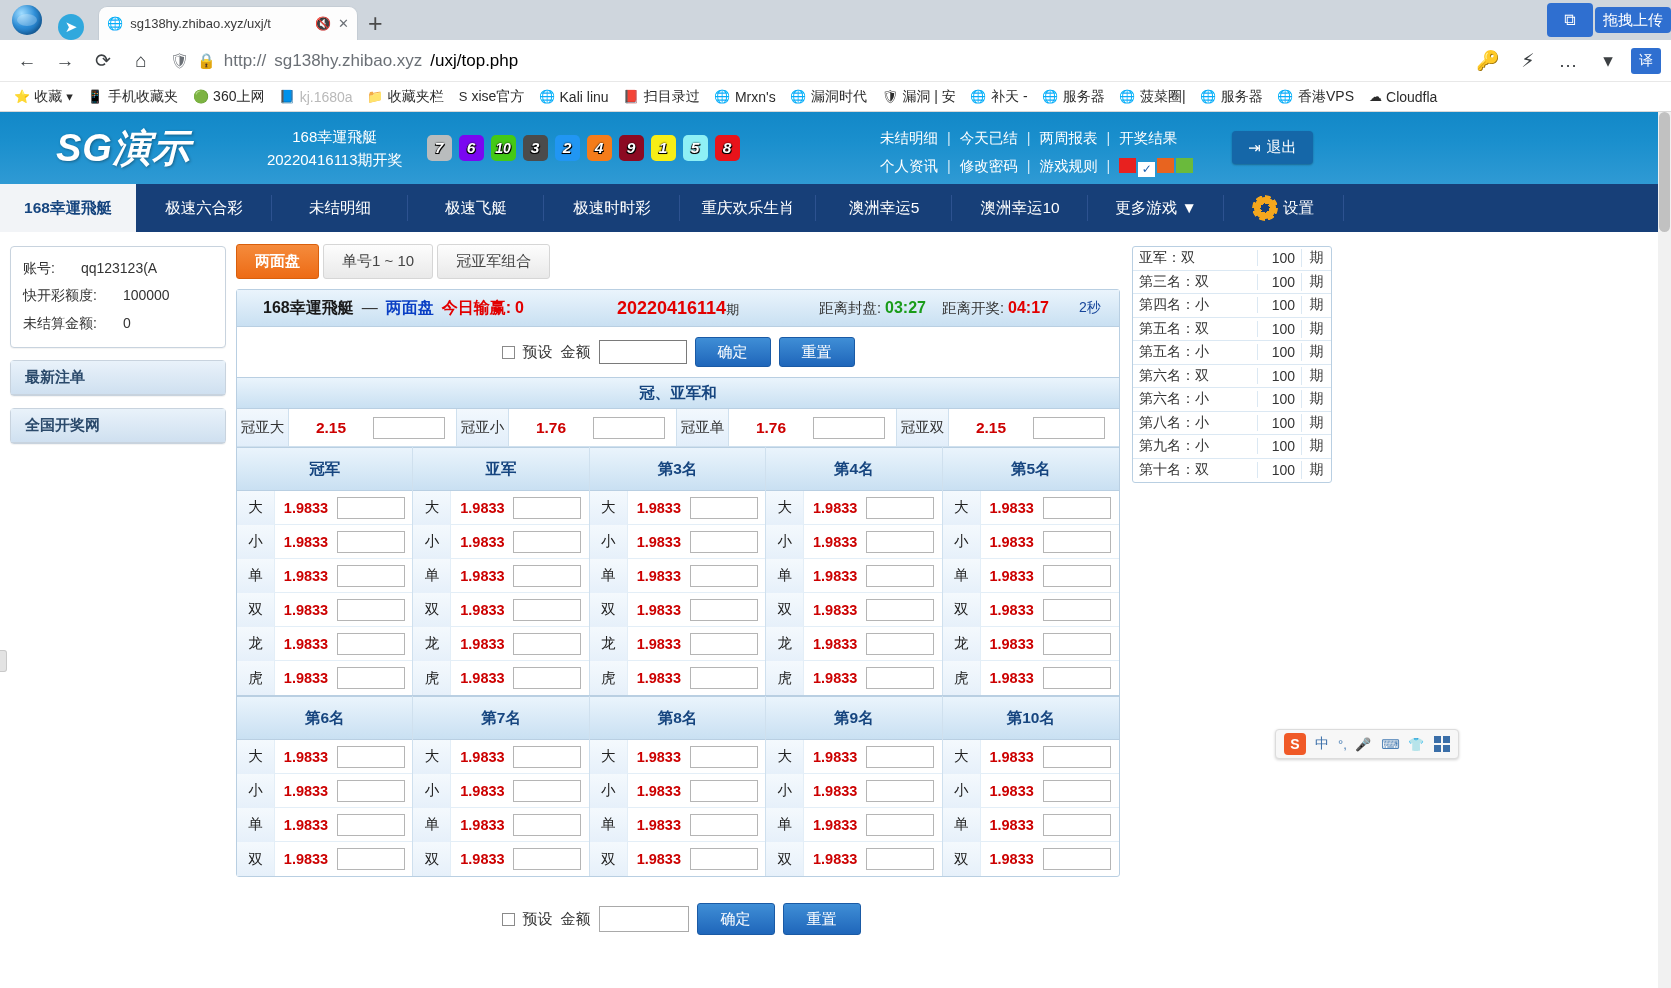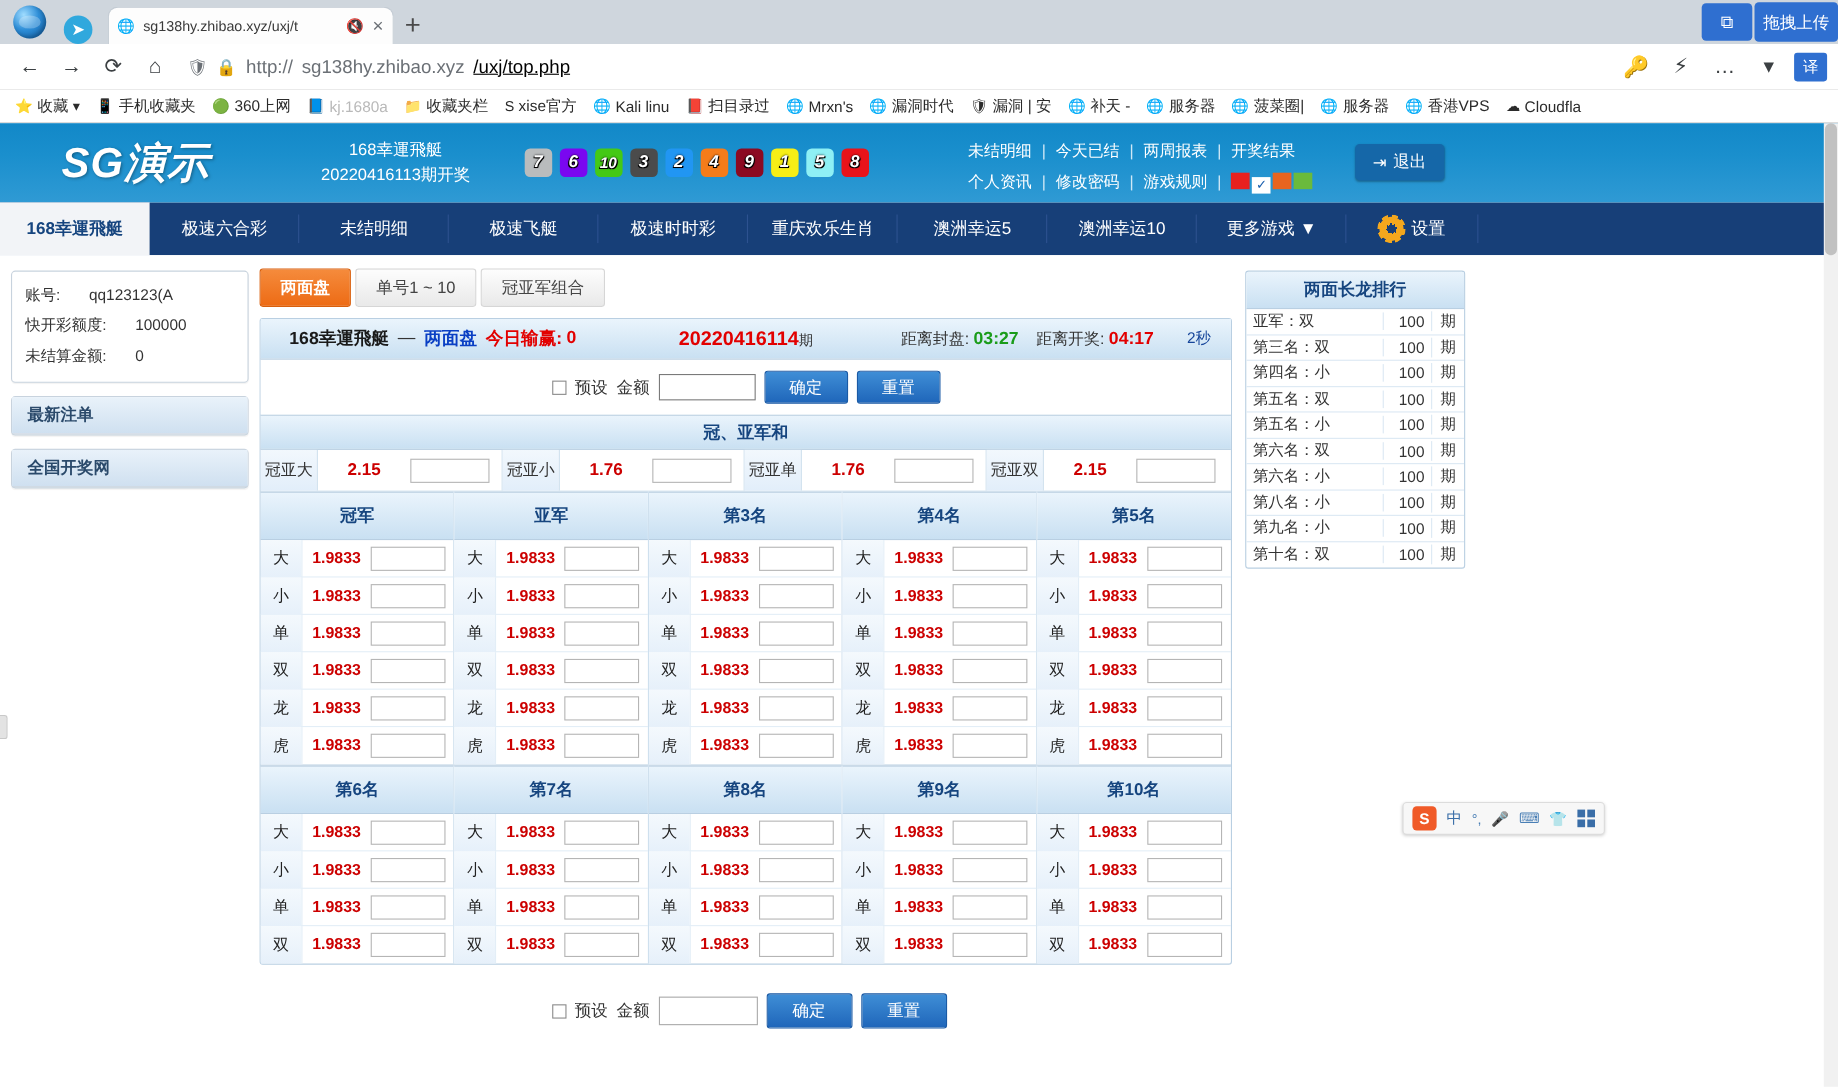--- a/index.html
+++ b/index.html
@@ -47,39 +47,39 @@
   .tab .t-ico { font-size:13px; color:#6b7076; }
   .newtab { margin-left:10px; font-size:25px; color:#4a4a4a; line-height:1; padding-bottom:4px; font-weight:300;}
   .tabstrip-right{
     position:absolute; right:0; top:0; height:40px; display:flex; align-items:center;
   }
   .blue-block{
     width:46px;height:34px;background:#2f6fd0;display:flex;align-items:center;justify-content:center;
     color:#fff;border-radius:4px;
   }
   .drag-pill{
-    height:36px;background:#2f6fd0;color:#fff;font-size:15px;
+    height:26px;background:#2f6fd0;color:#fff;font-size:15px;
     display:flex;align-items:center;padding:12px 8px;border-radius:4px;margin-left:2px;
   }
 
   .navbar {
     height:42px; background:#ffffff; display:flex; align-items:center;
     padding:0 10px; gap:4px; border-bottom:1px solid #e8e8e8;
   }
   .nav-btn {
     width:34px;height:34px;display:flex;align-items:center;justify-content:center;
     color:#3c4043; font-size:19px; border-radius:50%;
   }
   .urlbar {
     flex:1; height:30px; margin:0 8px; display:flex; align-items:center;
     gap:8px; font-size:17px; color:#202124;
   }
   .urlbar .u-ic{ font-size:15px; color:#6b7076; }
   .url-grey{ color:#6b7076; }
-  .url-black{ color:#000;text-decoration:underline; }
+  .url-black{ color:#000; }
   .nav-right { display:flex; align-items:center; gap:6px; }
   .trans-btn{
     width:30px;height:26px;background:#2f6fd0;color:#fff;font-size:14px;
     display:flex;align-items:center;justify-content:center;border-radius:3px;
   }
 
   .bookmarks {
     height:30px; background:#fff; display:flex; align-items:center;
     padding:0 8px; gap:3px; font-size:14px; color:#2b2b2b;
     border-bottom:1px solid #d8d8d8; overflow:hidden; white-space:nowrap;
@@ -88,21 +88,21 @@
   .bm .bi { font-size:13px; }
   .bm .bl { font-size:14px; }
   .bm-fade { color:#b9b9b9; }
 
   
   .site { width:1671px; height:826px; background:#fff; position:relative; }
 
   .site-header{
     height:72px;
     background:linear-gradient(180deg,#1288c8 0%,#1a8fcd 40%,#2f9ad4 100%);
-    display:flex; align-items:center; position:relative;gap:25px;
+    display:flex; align-items:center; position:relative;
   }
   .logo{
     color:#fff; font-size:38px; font-weight:bold; font-style:italic;
     margin-left:56px; letter-spacing:1px;
     text-shadow:1px 1px 3px rgba(0,0,0,.35);
   }
   .draw-info{
     margin-left:76px; color:#fff; font-size:15px; line-height:1.55; text-align:center;
   }
   .balls{ display:flex; gap:7px; margin-left:24px; align-items:center; }
@@ -968,21 +968,20 @@
         <span>预设</span>
         <span>金额</span>
         <input class="amt-input" value="" style="">
         <div class="btn-blue">确定</div>
         <div class="btn-blue">重置</div>
       </div>
     </div>
 
     <div class="rsb">
       <div class="drag-panel">
-        <div class="drag-h">两面长龙排行</div>
         <div id="drag-rows">
             <div class="drag-r">
               <span class="dr-n">亚军：双</span>
               <span class="dr-c">100</span>
               <span class="dr-q">期</span>
             </div>
             <div class="drag-r">
               <span class="dr-n">第三名：双</span>
               <span class="dr-c">100</span>
               <span class="dr-q">期</span>

